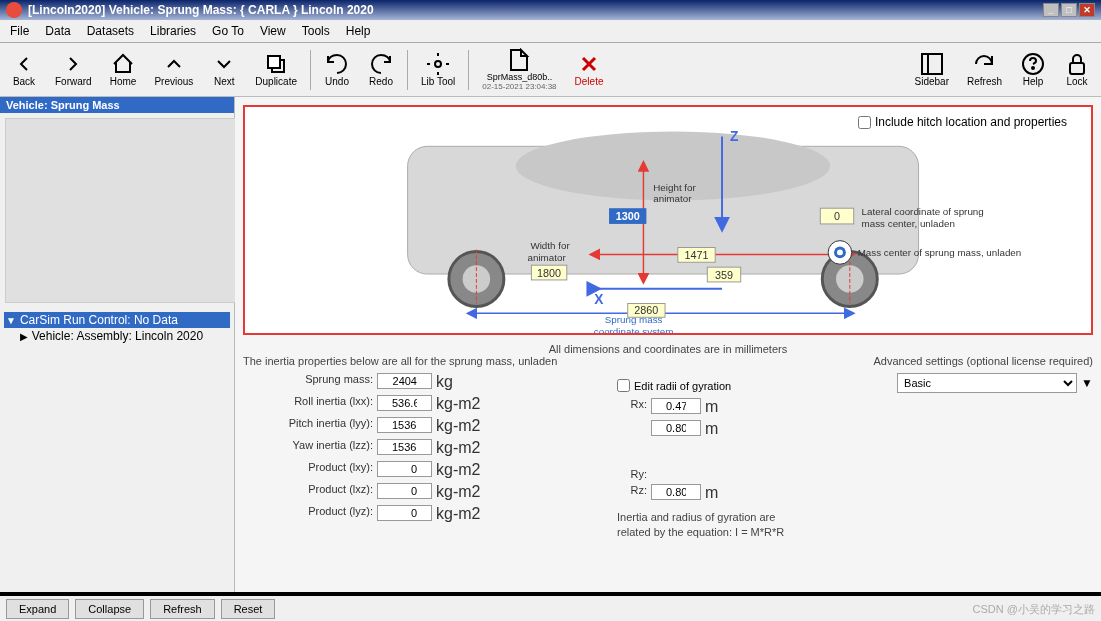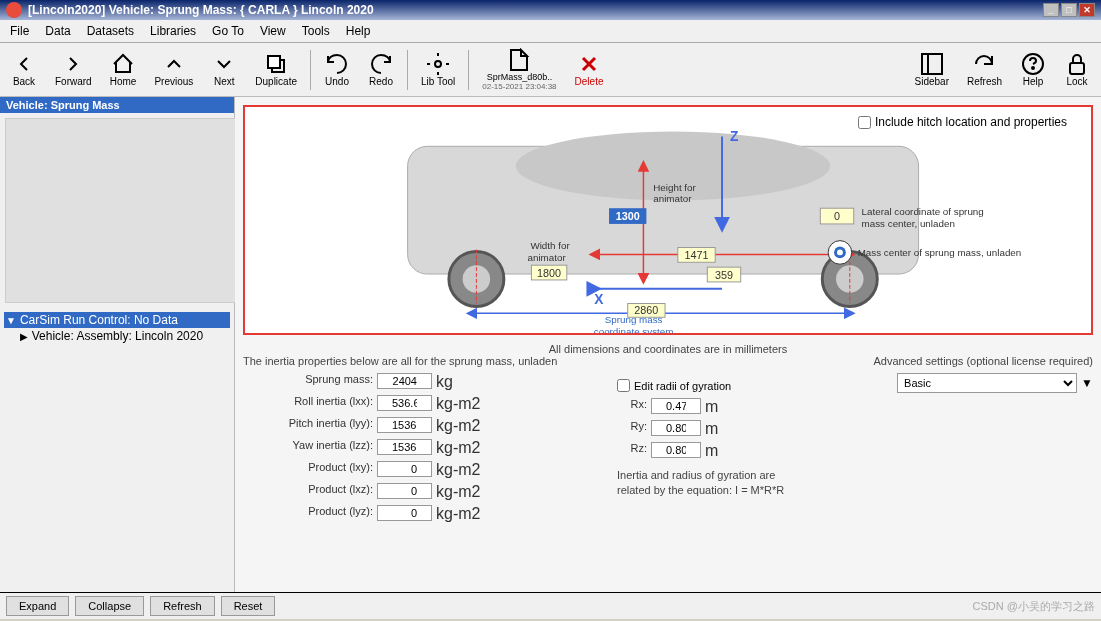--- a/index.html
+++ b/index.html
@@ -103,21 +103,21 @@
       gap: 4px;
       padding: 1px 2px;
       cursor: pointer;
     }
     .tree-node.selected { background: #316ac5; color: white; }
     .tree-icon { font-size: 10px; }
 
     
     .bottom-bar {
       background: #f0f0f0;
-      border-top: 1px solid #000000;
+      border-top: 4px solid #000000;
       display: flex;
       align-items: center;
       padding: 3px 6px;
       gap: 6px;
     }
     .bottom-btn {
       padding: 3px 12px;
       background: #e0e0e0;
       border: 1px solid #999;
       cursor: pointer;
@@ -498,21 +498,21 @@
           <span>Edit radii of gyration</span>
         </div>
 
         <div class="form-row">
           <span class="form-label" style="width:30px;">Rx:</span>
           <input class="form-input" style="width: 50px;" value="0.472">
           <span class="form-unit">m</span>
         </div>
 
         <div class="form-row">
-          <span class="form-label" style="width:30px;">Ry:</span>
+          <span class="form-label" style="width:30px;margin-top:48px;">Ry:</span>
           <input class="form-input" style="width: 50px;" value="0.800">
           <span class="form-unit">m</span>
         </div>
 
         <div class="form-row">
           <span class="form-label" style="width:30px;">Rz:</span>
           <input class="form-input" style="width: 50px;" value="0.800">
           <span class="form-unit">m</span>
         </div>
 

